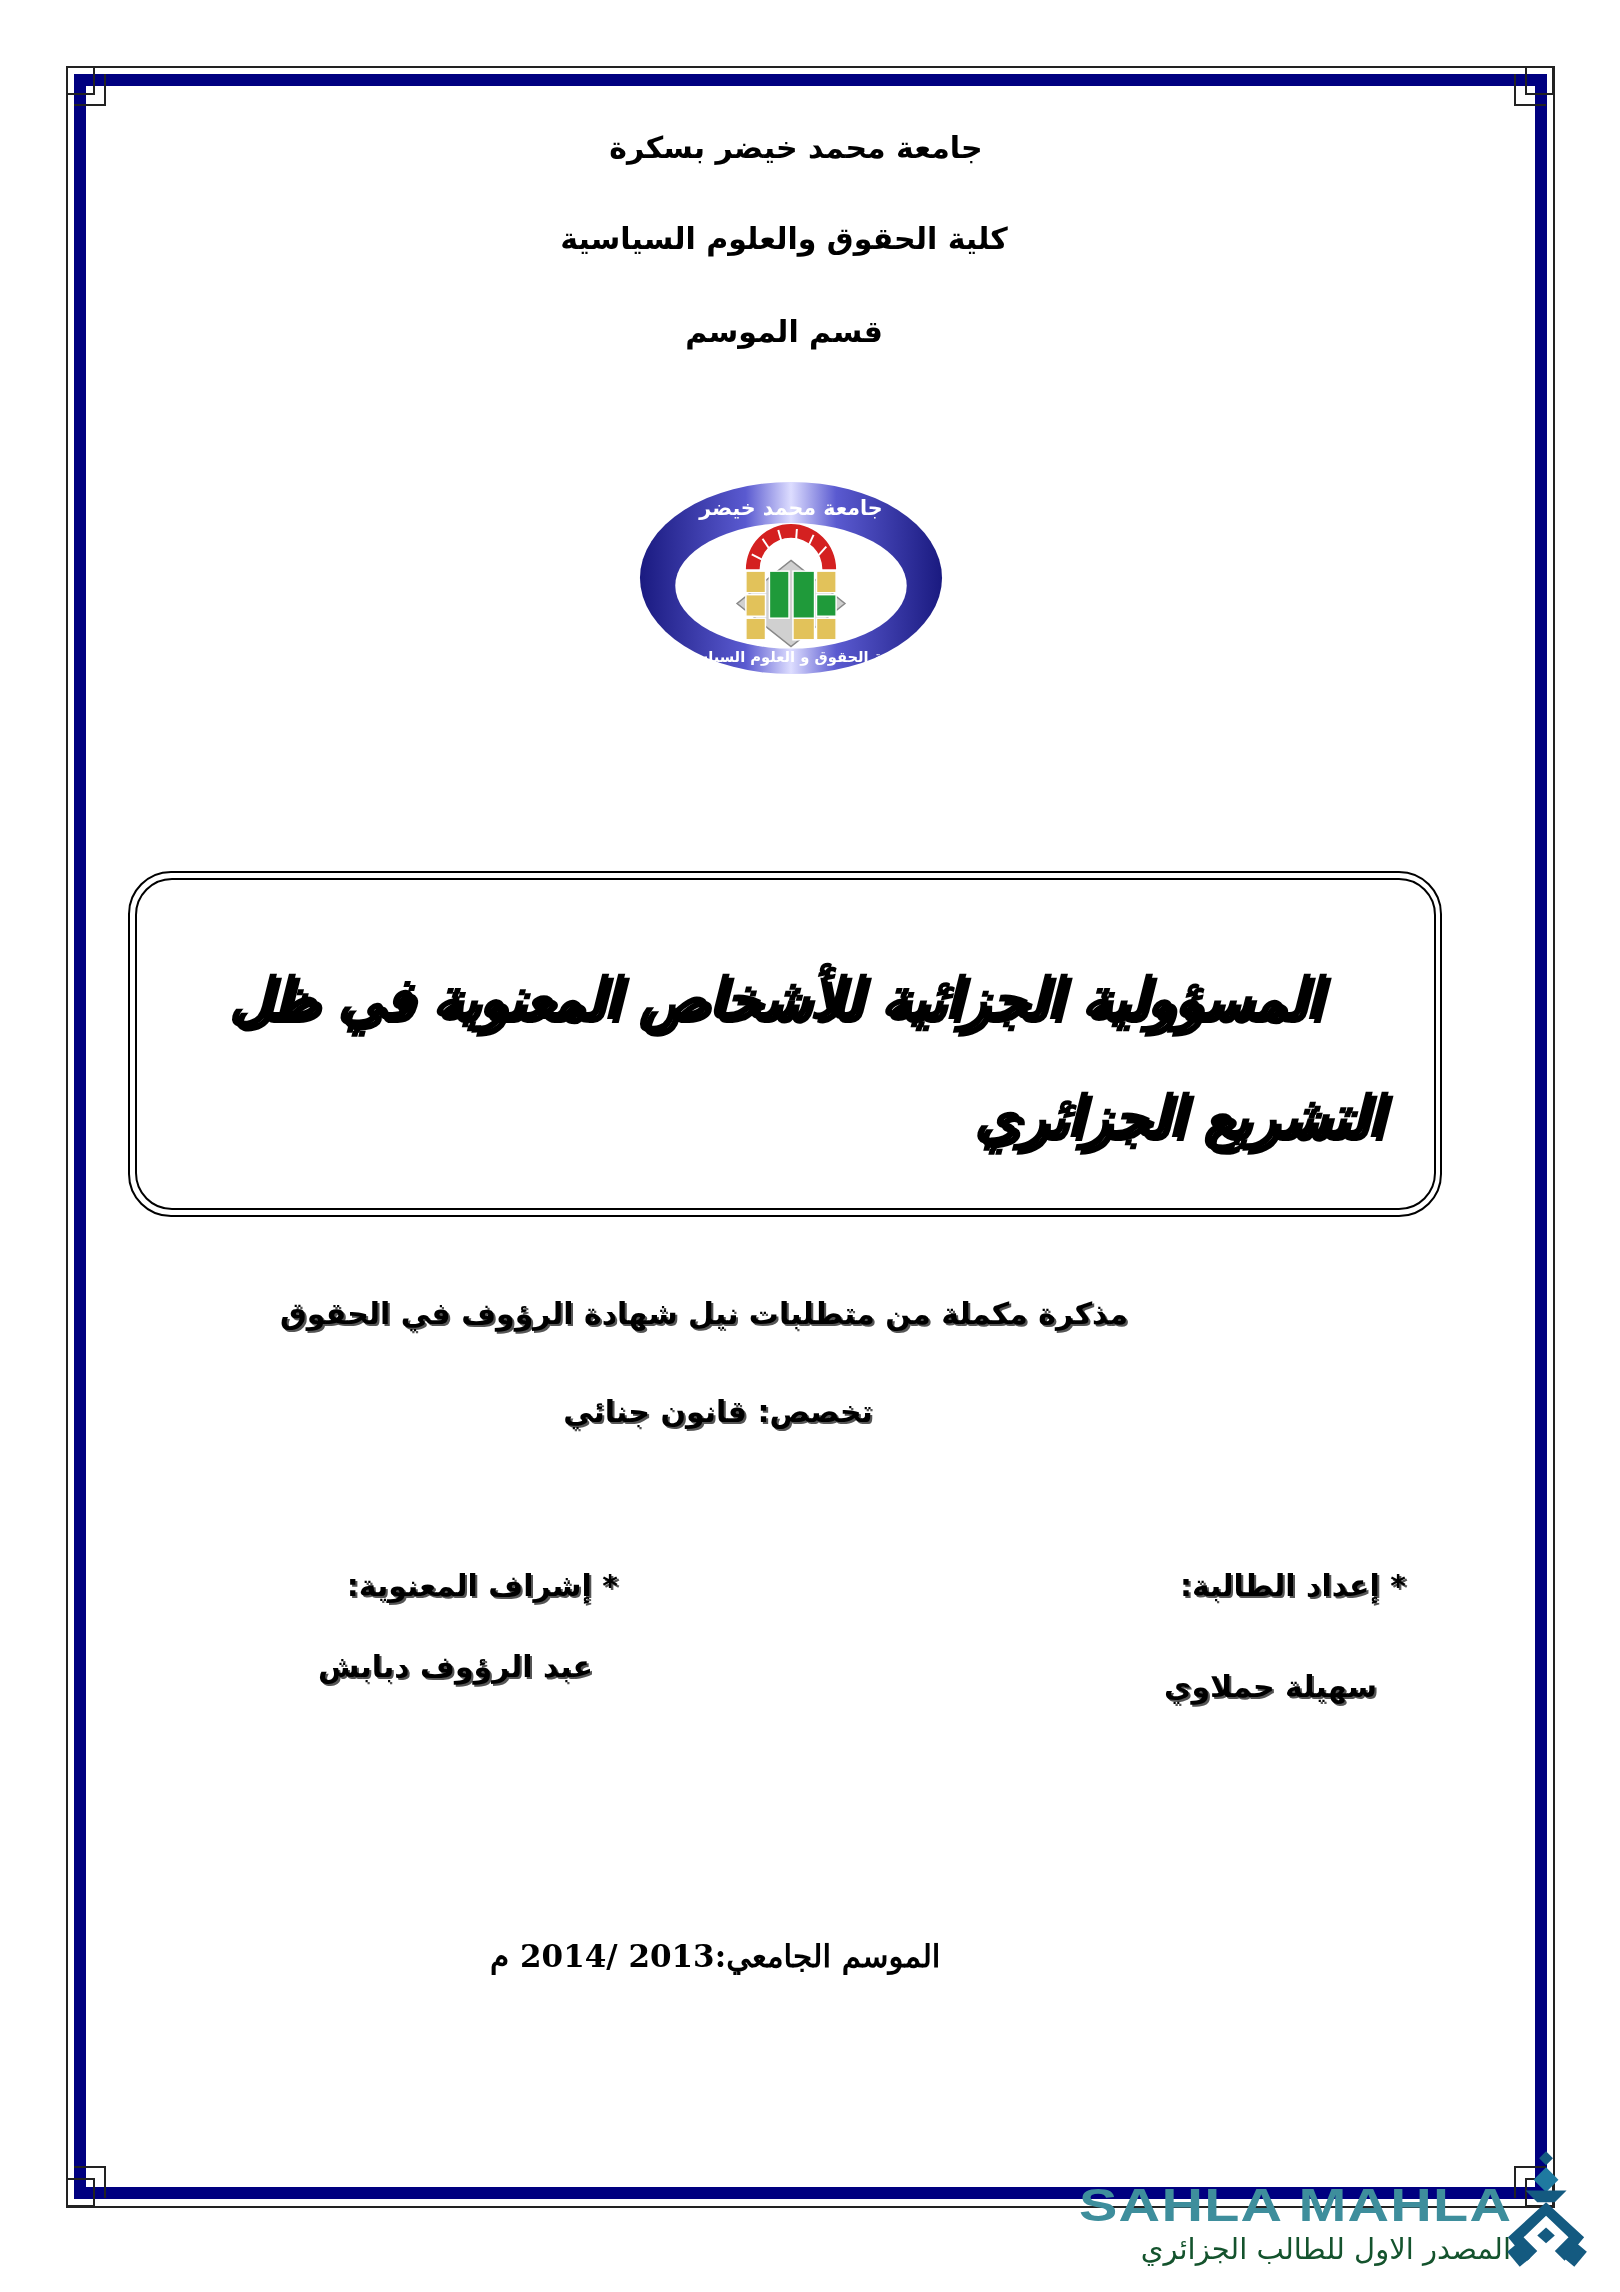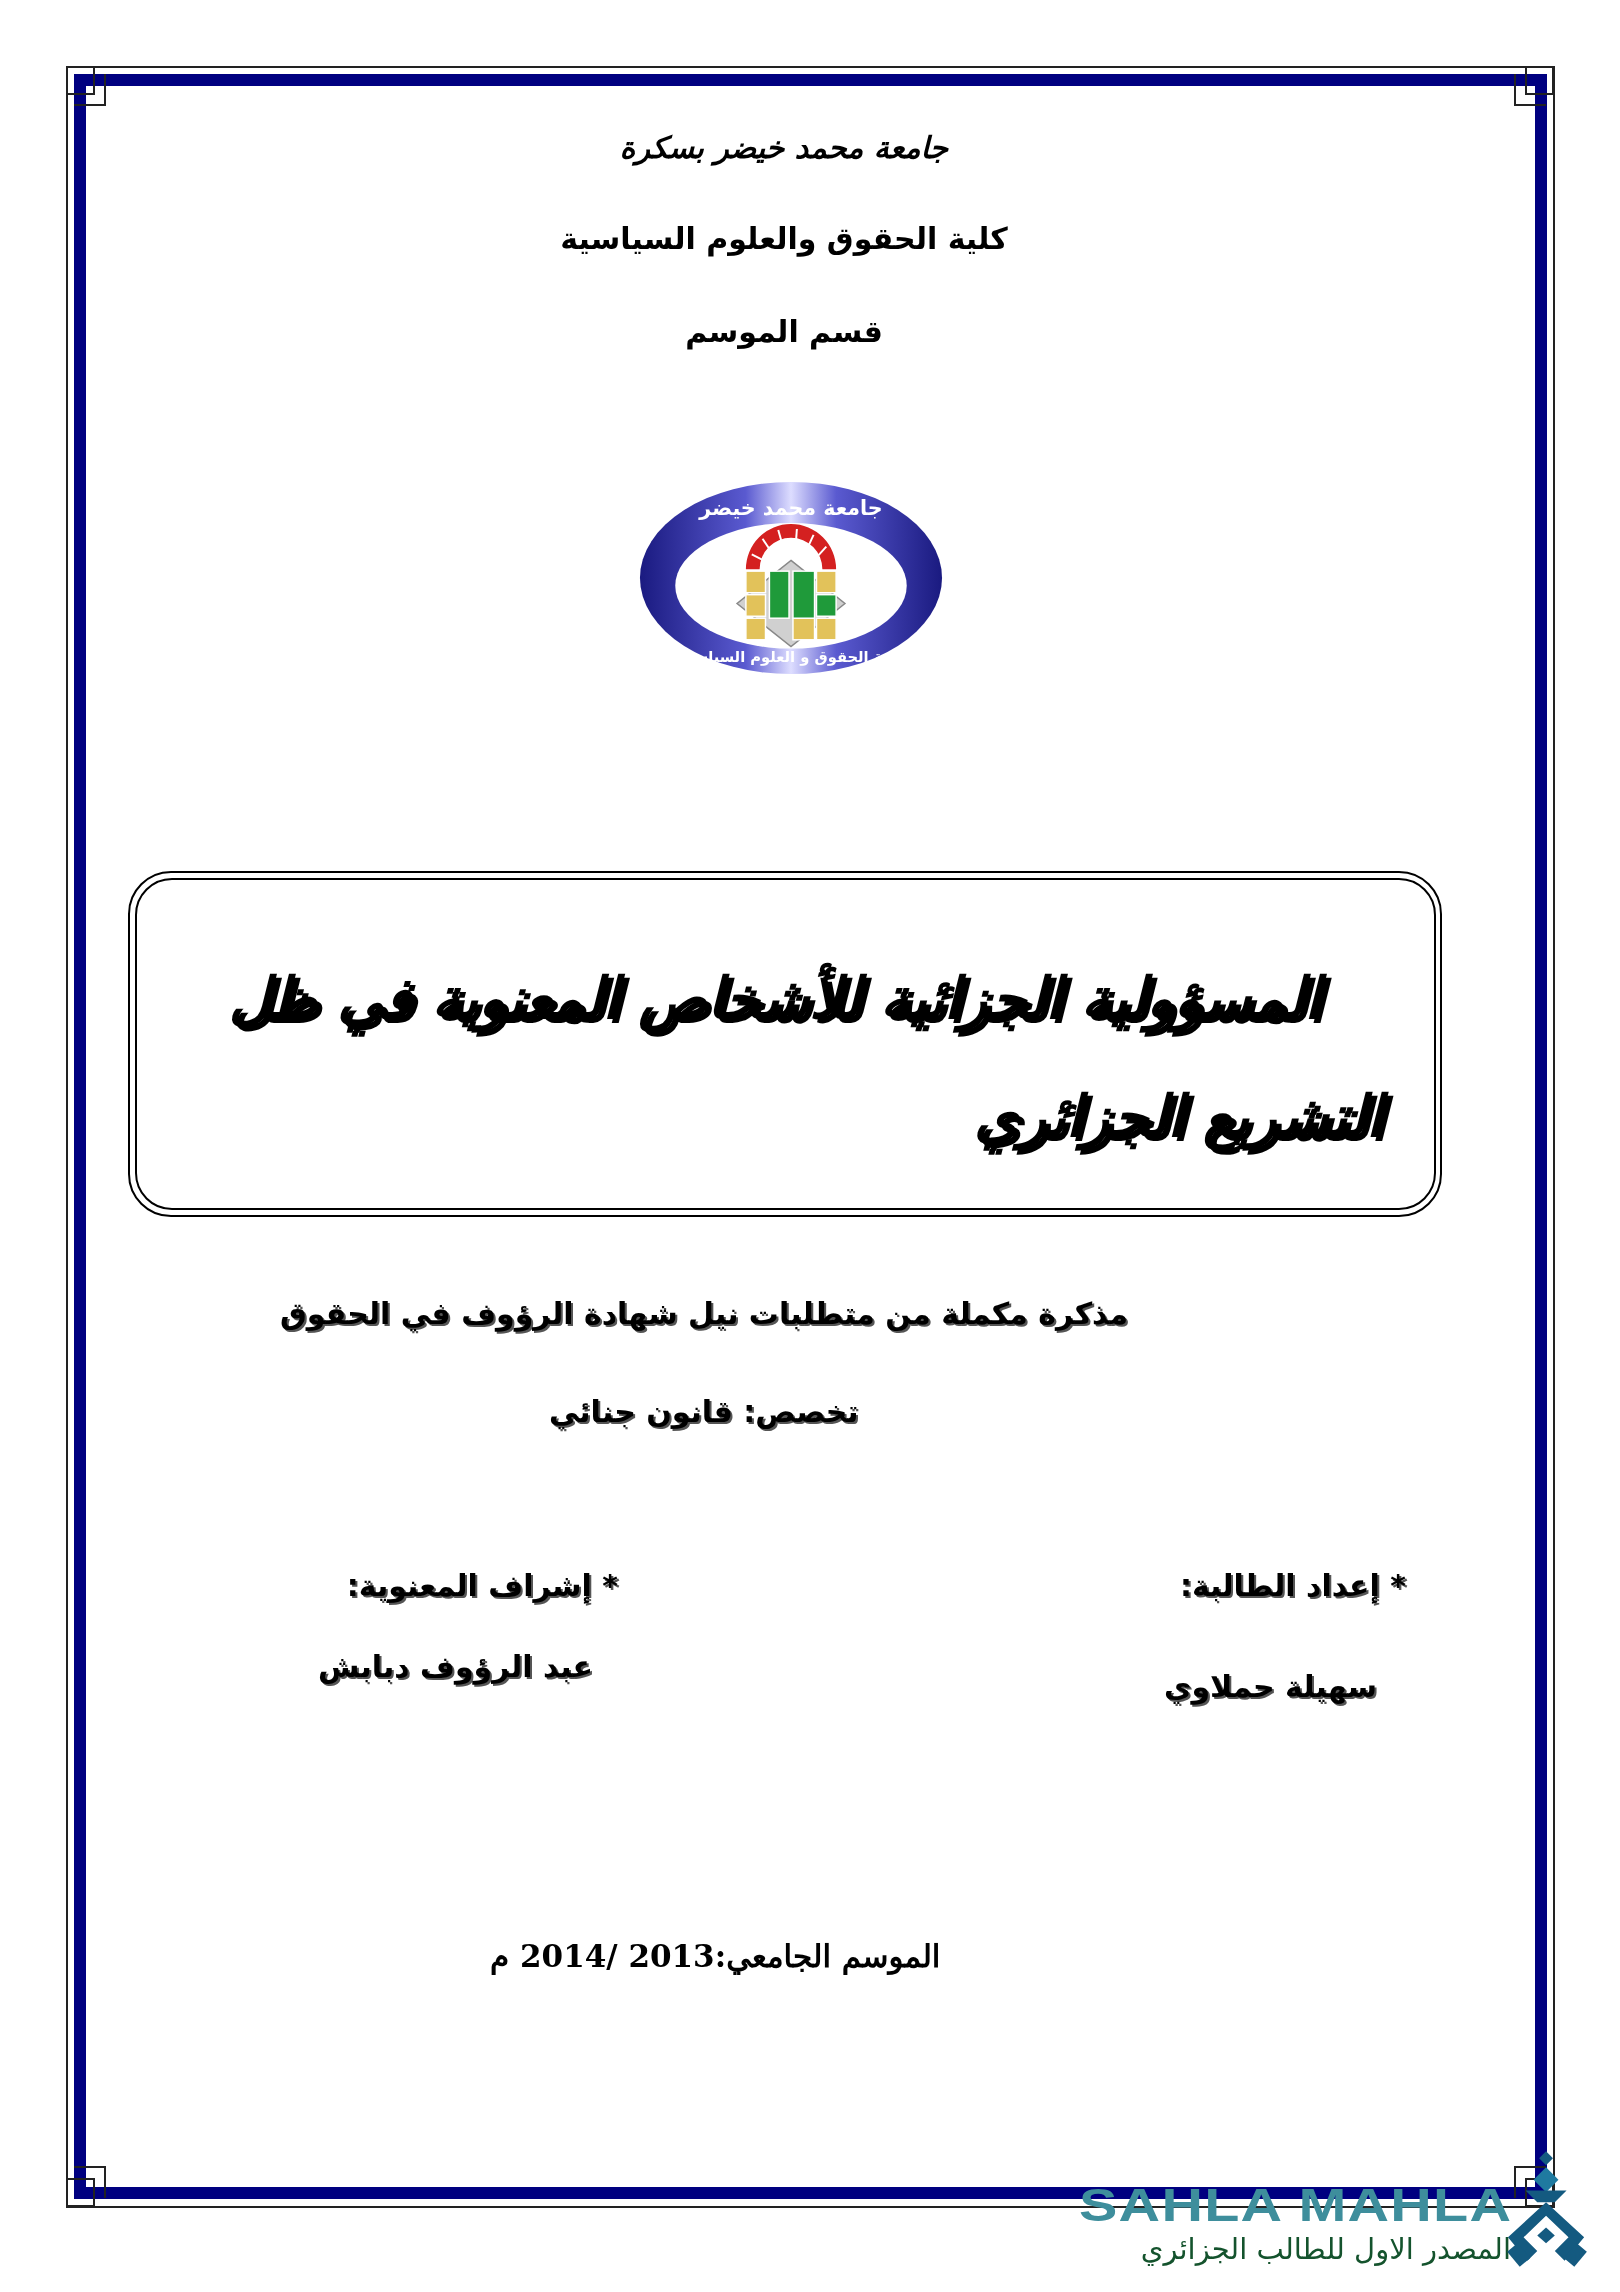--- a/index.html
+++ b/index.html
@@ -134,21 +134,21 @@
 
 <div class="corner-box" style="left:66px;top:66px;"></div>
 <div class="corner-box s" style="left:74px;top:74px;border-left:none;border-top:none;"></div>
 <div class="corner-box" style="left:1525px;top:66px;"></div>
 <div class="corner-box s" style="left:1514px;top:74px;border-right:none;border-top:none;"></div>
 <div class="corner-box" style="left:66px;top:2178px;"></div>
 <div class="corner-box s" style="left:74px;top:2166px;border-left:none;border-bottom:none;"></div>
 <div class="corner-box" style="left:1525px;top:2178px;"></div>
 <div class="corner-box s" style="left:1514px;top:2166px;border-right:none;border-bottom:none;"></div>
 
-<div class="line hdr" style="top:130px; left:0; width:1568px;font-style:italic;">جامعة محمد خيضر بسكرة</div>
+<div class="line hdr" style="top:130px; left:12px; width:1568px;">جامعة محمد خيضر بسكرة</div>
 <div class="line hdr" style="top:221px; left:0; width:1568px;">كلية الحقوق والعلوم السياسية</div>
 <div class="line hdr" style="top:314px; left:0; width:1568px;">قسم الموسم</div>
 
 <svg class="logo" viewBox="0 0 318 208">
   <defs>
     <linearGradient id="ringG" x1="0" y1="0" x2="1" y2="0">
       <stop offset="0" stop-color="#1a1a80"></stop>
       <stop offset="0.35" stop-color="#5a5ad0"></stop>
       <stop offset="0.5" stop-color="#ddddff"></stop>
       <stop offset="0.65" stop-color="#5a5ad0"></stop>
@@ -188,21 +188,21 @@
   <text x="159" y="40" text-anchor="middle" font-size="21" font-weight="bold" fill="#ffffff" font-family="DejaVu Sans, sans-serif" direction="rtl">جامعة محمد خيضر</text>
   <text x="159" y="190" text-anchor="middle" font-size="15" font-weight="bold" fill="#ffffff" font-family="DejaVu Sans, sans-serif" direction="rtl">كلية الحقوق و العلوم السياسية</text>
 </svg>
 
 <div class="title-box-outer"></div>
 <div class="title-box-inner"></div>
 <div class="line title" style="top:965px; left:167px; width:1215px; text-align:center;">المسؤولية الجزائية للأشخاص المعنوية في ظل</div>
 <div class="line title" style="top:1083px; left:167px; width:1215px; text-align:right;">التشريع الجزائري</div>
 
 <div class="line sub" style="top:1296px; left:314px; width:814px; text-align:right;">مذكرة مكملة من متطلبات نيل شهادة الرؤوف في الحقوق</div>
-<div class="line sub" style="top:1394px; left:549px; width:338px; text-align:left;">تخصص: قانون جنائي</div>
+<div class="line sub" style="top:1394px; left:549px; width:338px; text-align:center;">تخصص: قانون جنائي</div>
 
 <div class="line sub" style="top:1568px; left:1127px; width:279px; text-align:right;">* إعداد الطالبة:</div>
 <div class="line sub" style="top:1649px; left:1127px; width:250px; text-align:right;margin-top:20px;">سهيلة حملاوي</div>
 <div class="line sub" style="top:1568px; left:353px; width:265px; text-align:right;">* إشراف المعنوية:</div>
 <div class="line sub" style="top:1649px; left:314px; width:279px; text-align:right;">عبد الرؤوف دبابش</div>
 
 <div class="line year" style="top:1938px; left:490px; width:456px; text-align:left;">الموسم الجامعي:2013 /2014 م</div>
 
 <div class="wm-latin">SAHLA MAHLA</div>
 <div class="wm-arabic">المصدر الاول للطالب الجزائري</div>

